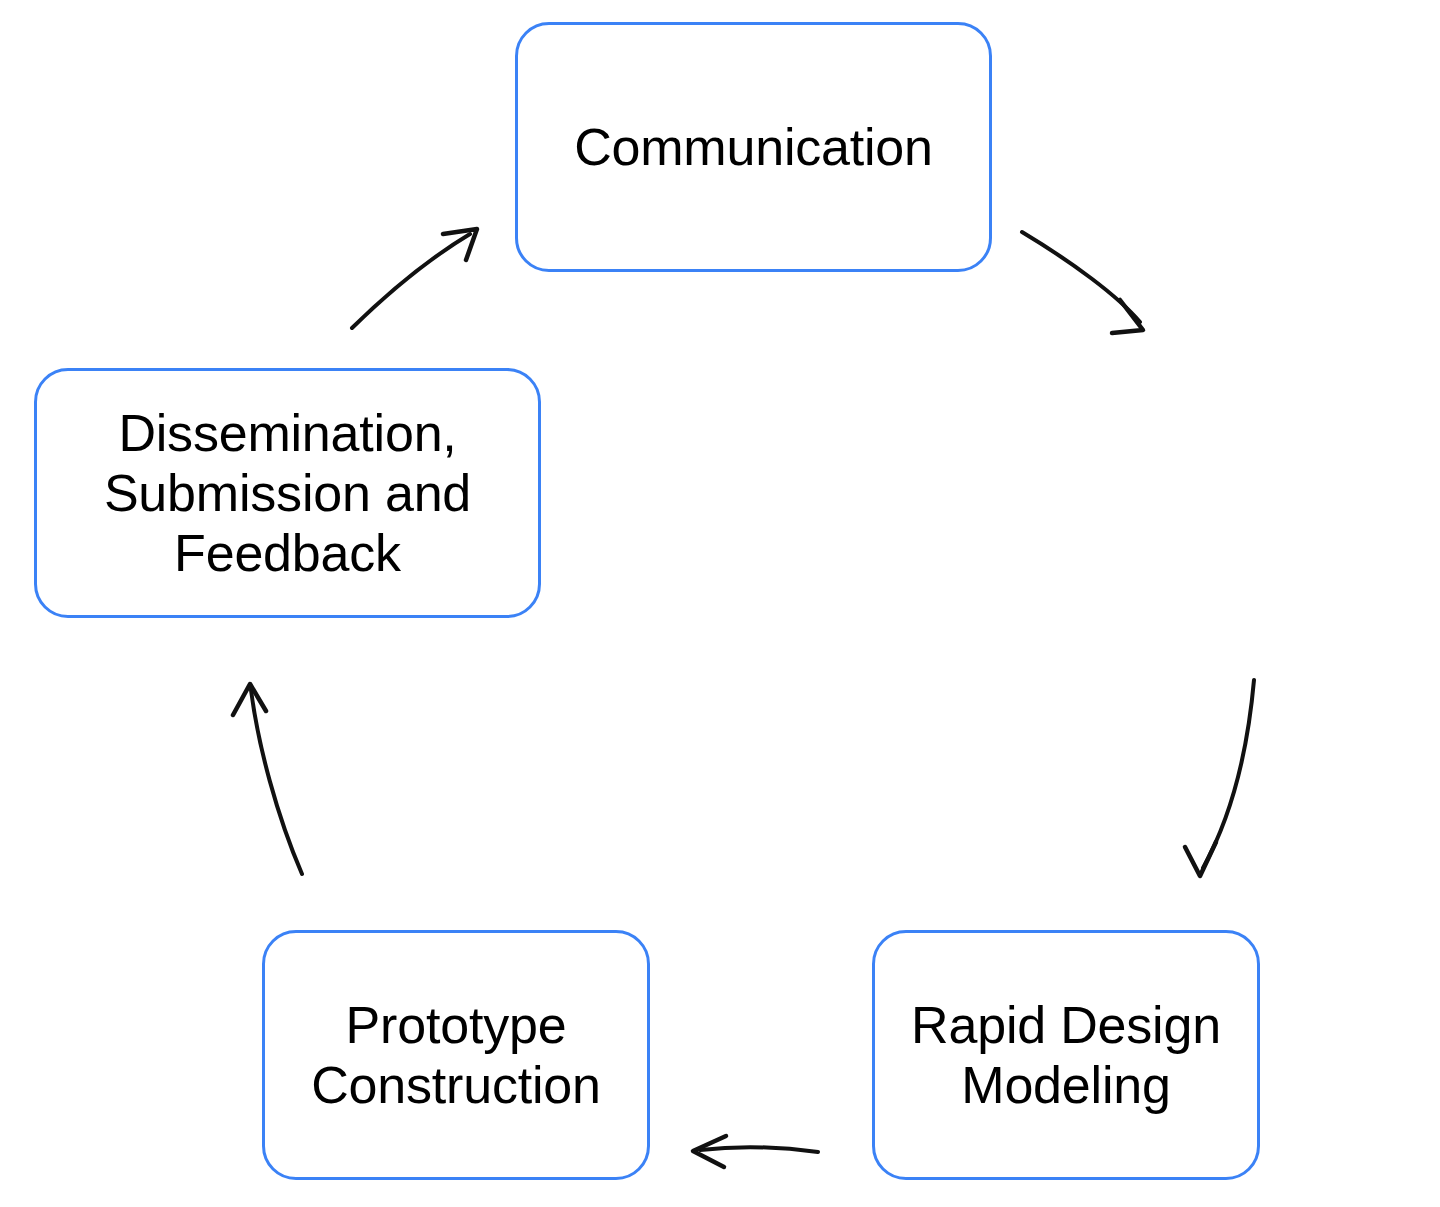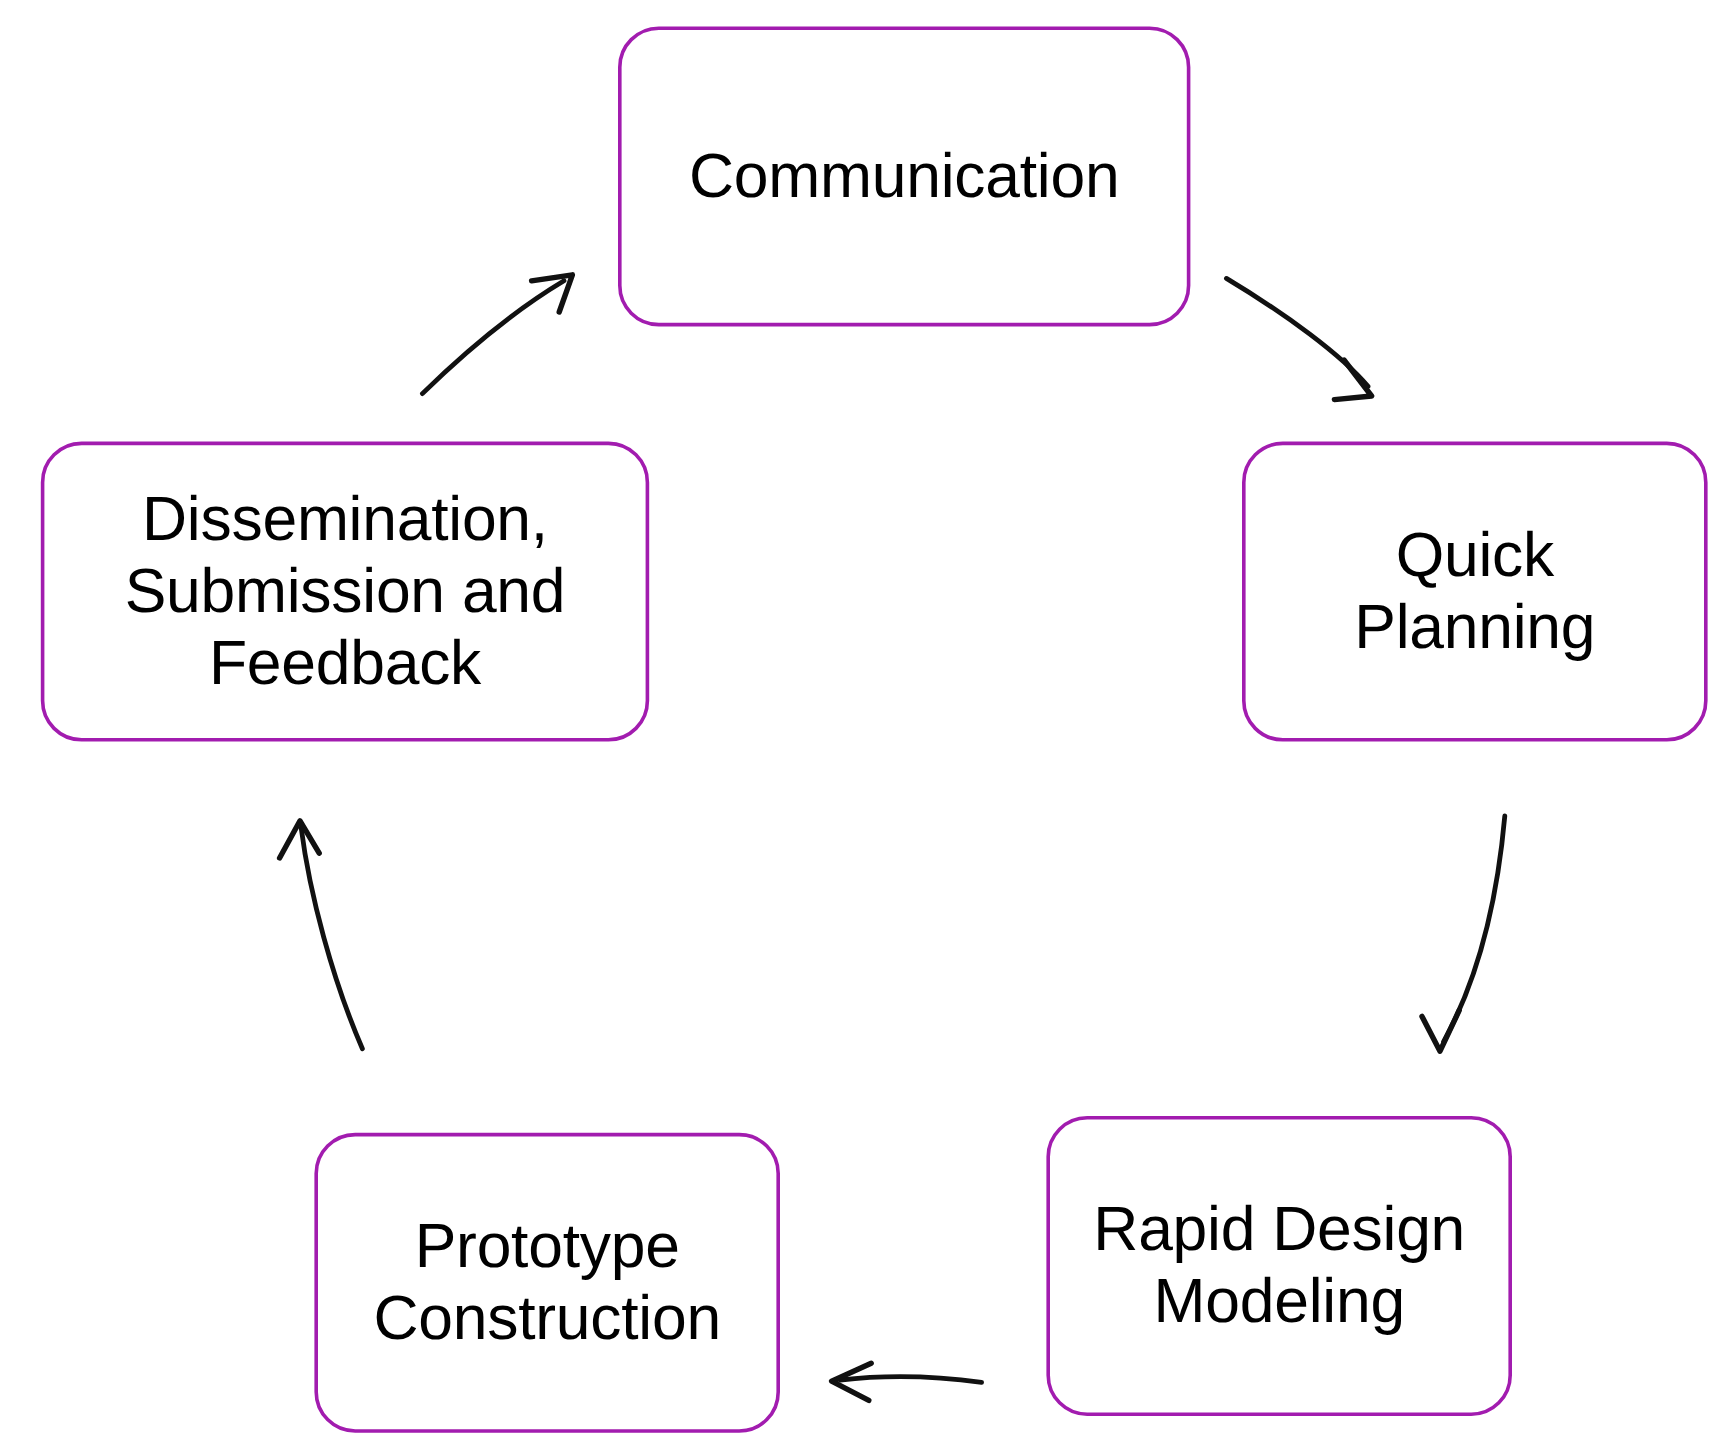--- a/index.html
+++ b/index.html
@@ -14,21 +14,21 @@
     position: relative;
     width: 1440px;
     height: 1207px;
     background: #ffffff;
     overflow: hidden;
   }
   .node {
     position: absolute;
     box-sizing: border-box;
     background: #ffffff;
-    border: 3px solid #a21caf;
+    border: 3px solid #3b82f6;
     border-radius: 34px;
     display: flex;
     align-items: center;
     justify-content: center;
     text-align: center;
   }
   .node-label {
     font-family: "Liberation Sans", sans-serif;
     font-size: 52px;
     line-height: 1.16;
@@ -91,31 +91,27 @@
       <path class="arrow-path" d="M 352 328 C 398 283 440 252 470 234"></path>
       <path class="arrow-head" d="M 443 234 L 477 229 L 466 260"></path>
     </g>
 
   </svg>
 
   <div class="node" style="left:515px; top:22px; width:477px; height:250px;">
     <span class="node-label">Communication</span>
   </div>
 
-  <div class="node" style="left:1035px; top:368px; width:388px; height:250px;">
-    <span class="node-label">Quick
-Planning</span>
-  </div>
 
   <div class="node" style="left:852px; top:930px; width:388px; height:250px;margin-left:20px;">
     <span class="node-label">Rapid Design
 Modeling</span>
   </div>
 
-  <div class="node" style="left:262px; top:930px; width:388px; height:250px;margin-top:14px;">
+  <div class="node" style="left:262px; top:930px; width:388px; height:250px;">
     <span class="node-label">Prototype
 Construction</span>
   </div>
 
   <div class="node" style="left:20px; top:368px; width:507px; height:250px;margin-left:14px;">
     <span class="node-label">Dissemination,
 Submission and
 Feedback</span>
   </div>
 

